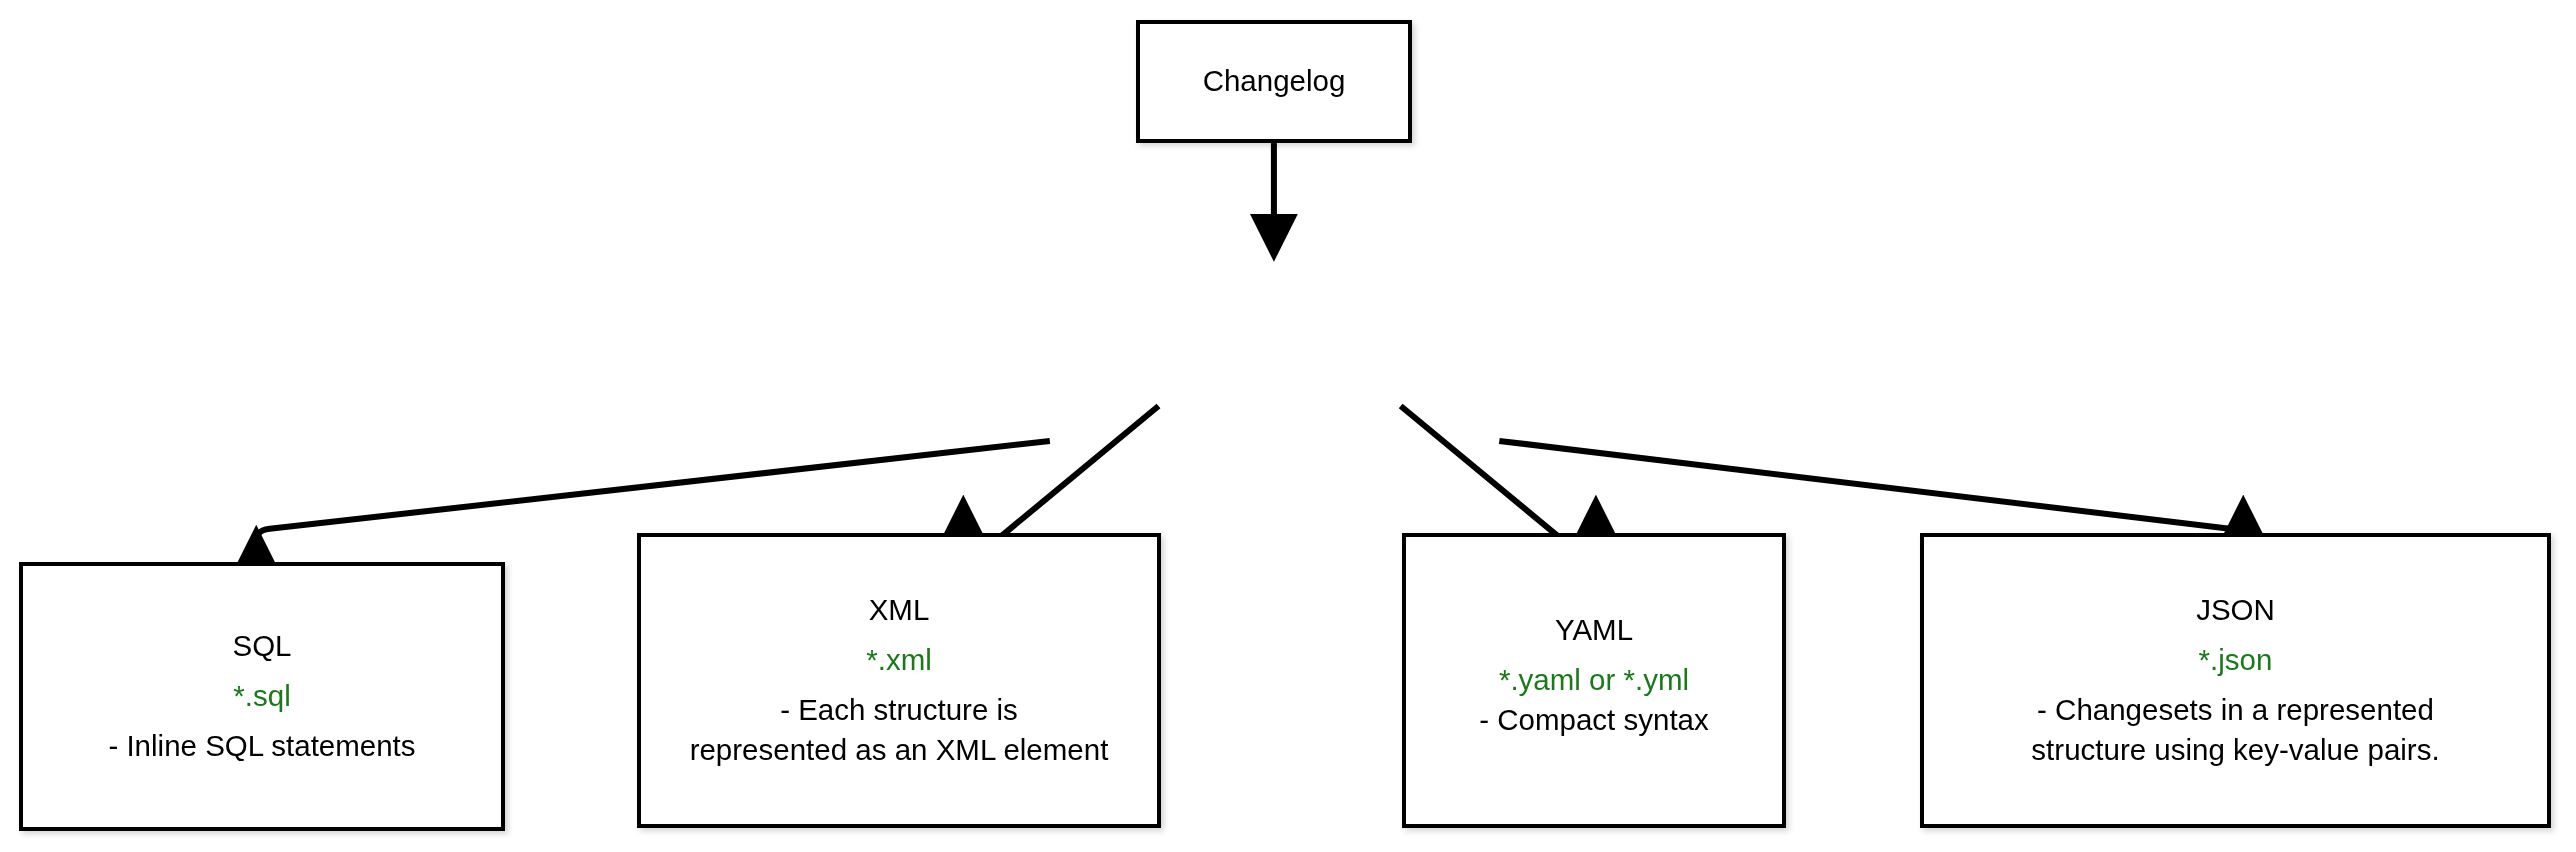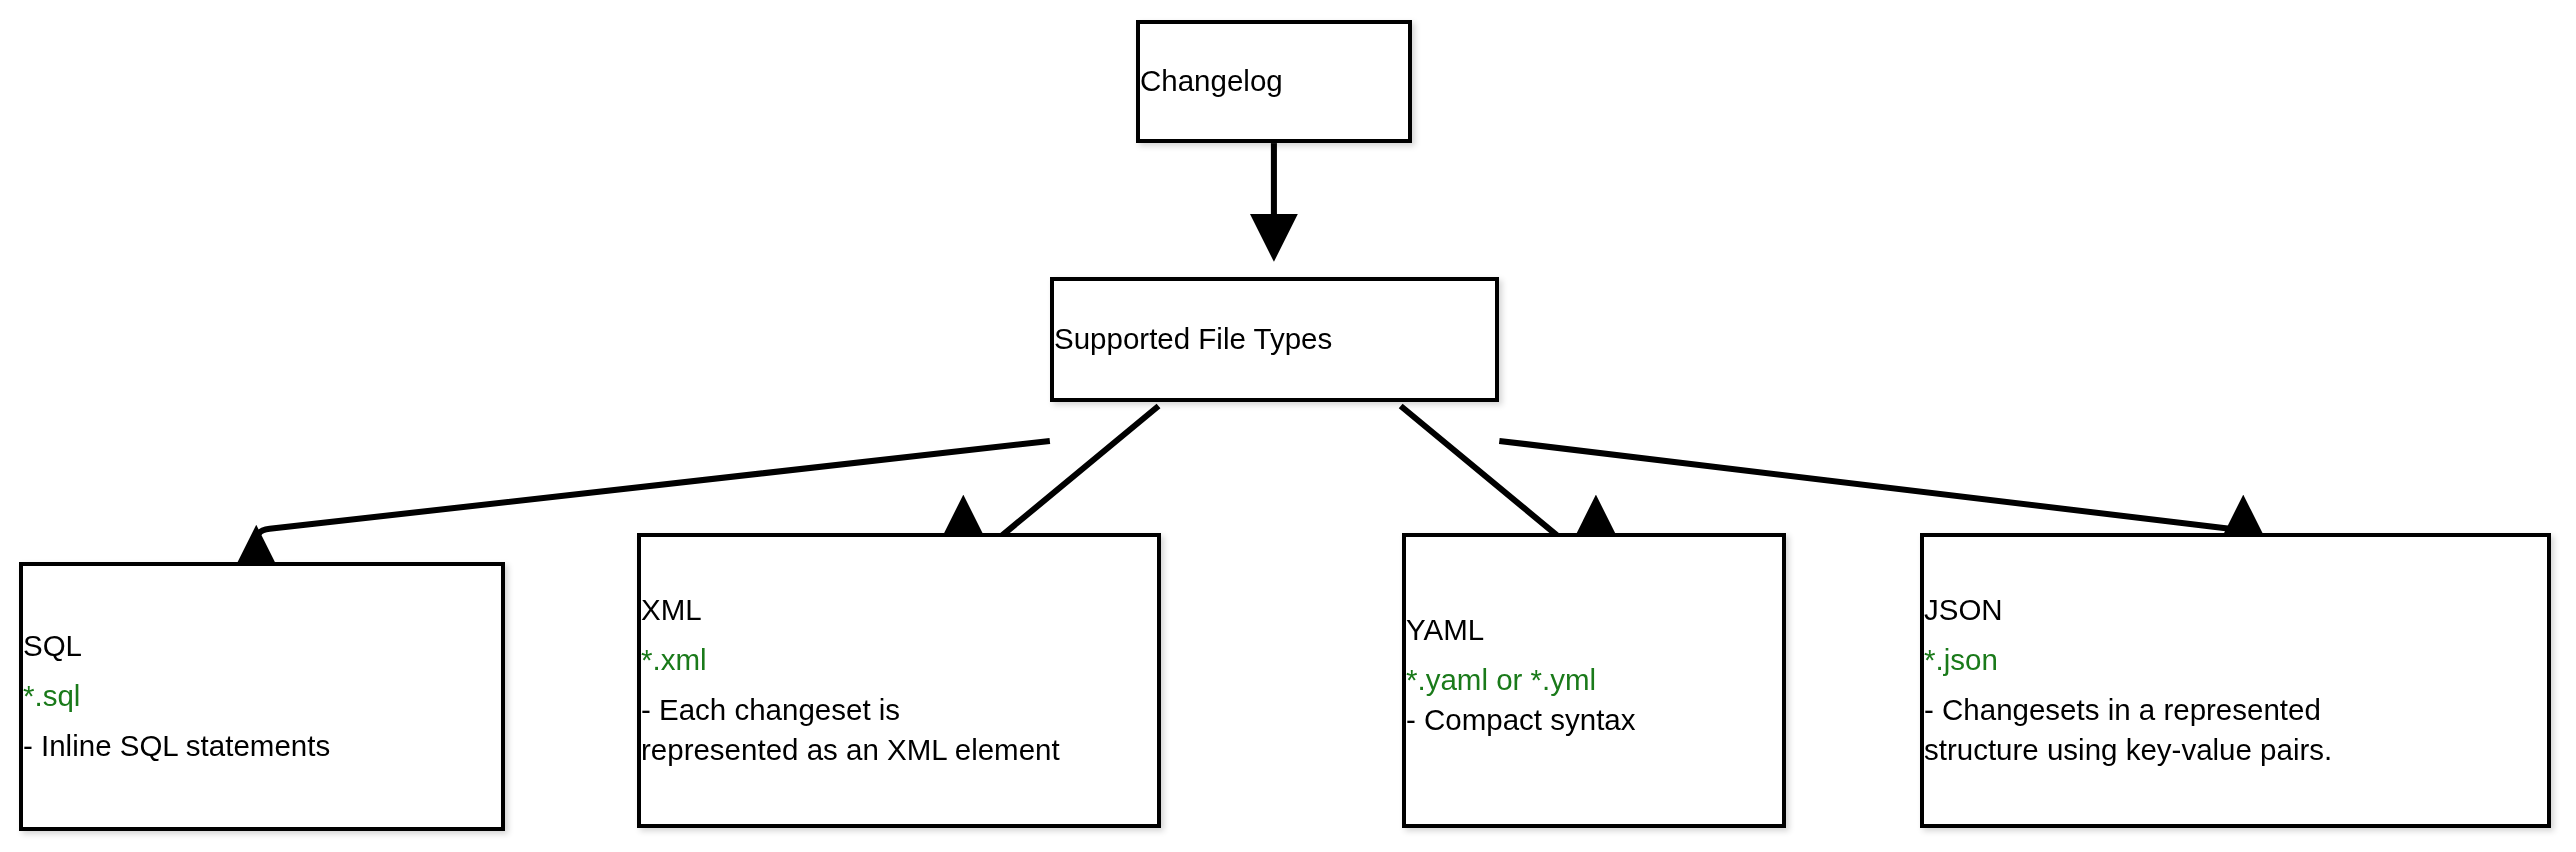--- a/index.html
+++ b/index.html
@@ -26,21 +26,21 @@
   .node {
     position: absolute;
     box-sizing: border-box;
     background: #ffffff;
     border: 4px solid #000000;
     box-shadow: 3.4px 3.4px 6px rgba(0,0,0,0.17);
     display: flex;
     flex-direction: column;
     align-items: center;
     justify-content: center;
-    text-align: left;
+    text-align: center;
     color: #000000;
   }
   .node-line {
     display: block;
     width: 100%;
     white-space: nowrap;
   }
   .title-line {
     font-size: 29.5px;
     line-height: 1.05;
@@ -99,38 +99,35 @@
 
     <path d="M 2088 605 L 2360 830 C 2375 843 2379 850 2379 868 L 2379 755" fill="none" stroke="#000000" stroke-width="9" marker-end="url(#arrowhead)"></path>
 
     <path d="M 2235 657 L 3324 788 C 3341 790 3344 797 3344 812 L 3344 755" fill="none" stroke="#000000" stroke-width="9" marker-end="url(#arrowhead)"></path>
   </svg>
 
   <div class="node" id="node-changelog">
     <span class="node-line title-line">Changelog</span>
   </div>
 
-  <div class="node" id="node-supported">
-    <span class="node-line title-line">Supported File Types</span>
-  </div>
 
   <div class="node" id="node-sql">
     <span class="node-line title-line">SQL</span>
     <span class="gap-sm"></span>
     <span class="node-line ext-line">*.sql</span>
     <span class="gap-sm"></span>
     <span class="node-line desc-line">- Inline SQL statements</span>
   </div>
 
   <div class="node" id="node-xml">
     <span class="node-line title-line">XML</span>
     <span class="gap-sm"></span>
     <span class="node-line ext-line">*.xml</span>
     <span class="gap-sm"></span>
-    <span class="node-line desc-line">- Each changeset is</span>
+    <span class="node-line desc-line">- Each structure is</span>
     <span class="gap-xs"></span>
     <span class="node-line desc-line">represented as an XML element</span>
   </div>
 
   <div class="node" id="node-yaml">
     <span class="node-line title-line">YAML</span>
     <span class="gap-sm"></span>
     <span class="node-line ext-line">*.yaml or *.yml</span>
     <span class="gap-xs"></span>
     <span class="node-line desc-line">- Compact syntax</span>

